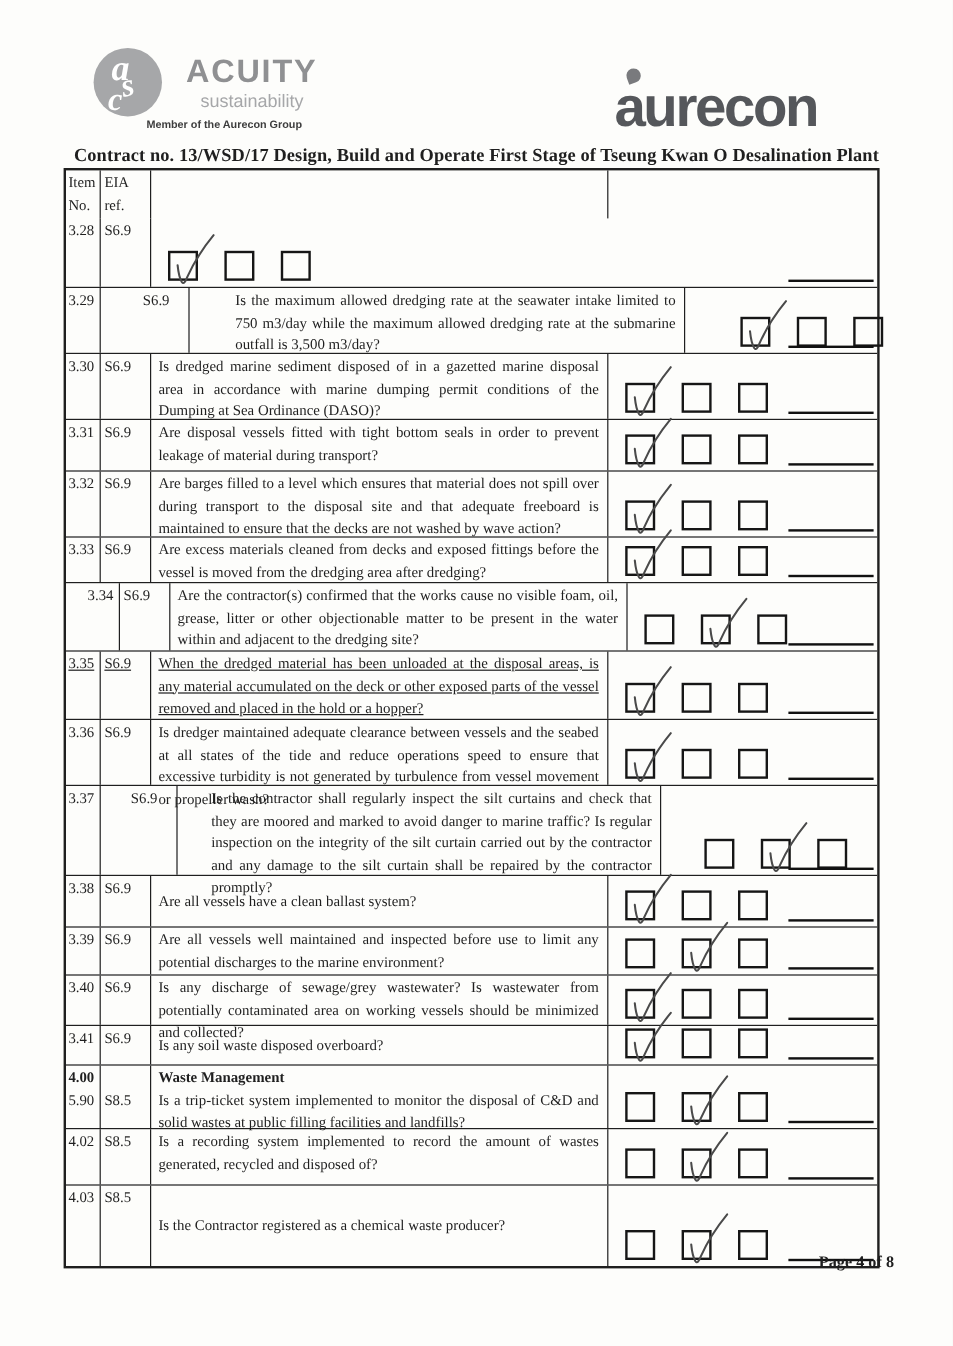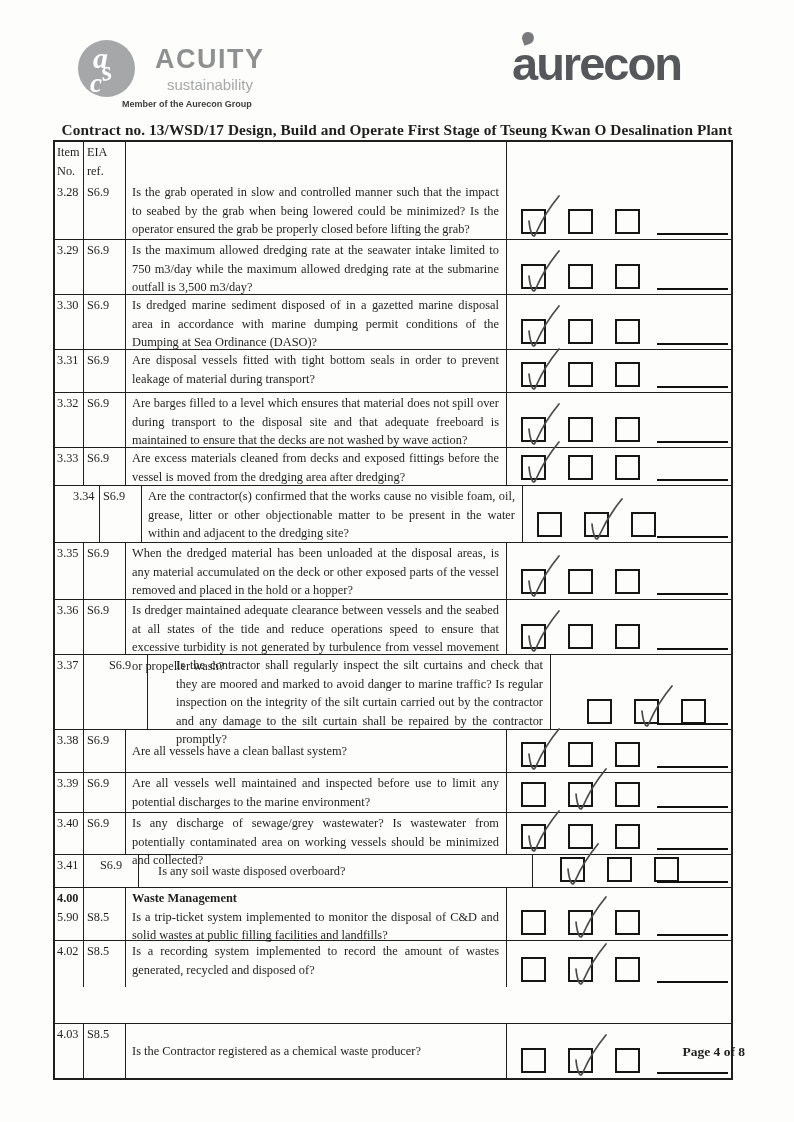--- a/index.html
+++ b/index.html
@@ -36,21 +36,21 @@
     letter-spacing:1.5px;color:var(--logo-gray);
   }
   .acuity-sub{
     position:absolute;left:105px;top:38px;
     font-family:"Liberation Sans",sans-serif;font-size:15px;color:var(--logo-gray-light);
   }
   .acuity-member{
     position:absolute;left:60px;top:61px;
     font-family:"Liberation Sans",sans-serif;font-size:9px;font-weight:bold;color:#3d3d3d;
   }
-  .aurecon{position:absolute;left:506px;top:28px;width:250px;height:70px;}
+  .aurecon{position:absolute;left:506px;top:53px;width:250px;height:70px;}
   .aurecon-word{
     font-family:"Liberation Sans",sans-serif;font-weight:bold;font-size:47px;
     letter-spacing:-2px;color:var(--aurecon-gray);position:absolute;left:6px;top:12px;line-height:1;
   }
   .aurecon-drop{
     position:absolute;left:16px;top:4px;width:12px;height:12px;background:#797a7d;
     border-radius:50% 50% 50% 0;transform:rotate(-20deg);
   }
 
   
@@ -120,99 +120,96 @@
       <div class="cell c-q"></div>
     </div>
     <div id="tbody">
         <div class="trow" style="height: 57px;">
           <div class="cell c-item">
             <div>3.28</div>
           </div>
           <div class="cell c-ref">
             <div>S6.9</div>
           </div>
-          <div class="cell c-q">
-            <div>Is the grab operated in slow and controlled manner such that the impact to seabed by the grab when being lowered could be minimized? Is the operator ensured the grab be properly closed before lifting the grab?</div>
+          <div class="cell c-ans">
+            <div class="cb cb-na checked">
+              <svg viewBox="0 0 45 48" xmlns="http://www.w3.org/2000/svg">
+                <path d="M11 30 Q12 40 14.5 44 Q16.5 47 19 40 Q27 22 41 5" fill="none" stroke="var(--tick)" stroke-width="1.7" stroke-linecap="round"></path>
+              </svg>
+            </div>
+            <div class="cb cb-yes"></div>
+            <div class="cb cb-no"></div>
+            <div class="rem"></div>
+          </div>
+        </div>
+        <div class="trow" style="height: 55px; gap: 32px;">
+          <div class="cell c-item">
+            <div>3.29</div>
+          </div>
+          <div class="cell c-ref">
+            <div>S6.9</div>
+          </div>
+          <div class="cell c-q">
+            <div>Is the maximum allowed dredging rate at the seawater intake limited to 750 m3/day while the maximum allowed dredging rate at the submarine outfall is 3,500 m3/day?</div>
           </div>
           <div class="cell c-ans">
             <div class="cb cb-na checked">
               <svg viewBox="0 0 45 48" xmlns="http://www.w3.org/2000/svg">
                 <path d="M11 30 Q12 40 14.5 44 Q16.5 47 19 40 Q27 22 41 5" fill="none" stroke="var(--tick)" stroke-width="1.7" stroke-linecap="round"></path>
               </svg>
             </div>
             <div class="cb cb-yes"></div>
             <div class="cb cb-no"></div>
             <div class="rem"></div>
           </div>
         </div>
         <div class="trow" style="height: 55px;">
           <div class="cell c-item">
-            <div>3.29</div>
-          </div>
-          <div class="cell c-ref">
-            <div>S6.9</div>
-          </div>
-          <div class="cell c-q">
-            <div>Is the maximum allowed dredging rate at the seawater intake limited to 750 m3/day while the maximum allowed dredging rate at the submarine outfall is 3,500 m3/day?</div>
+            <div>3.30</div>
+          </div>
+          <div class="cell c-ref">
+            <div>S6.9</div>
+          </div>
+          <div class="cell c-q">
+            <div>Is dredged marine sediment disposed of in a gazetted marine disposal area in accordance with marine dumping permit conditions of the Dumping at Sea Ordinance (DASO)?</div>
+          </div>
+          <div class="cell c-ans">
+            <div class="cb cb-na checked">
+              <svg viewBox="0 0 45 48" xmlns="http://www.w3.org/2000/svg">
+                <path d="M11 30 Q12 40 14.5 44 Q16.5 47 19 40 Q27 22 41 5" fill="none" stroke="var(--tick)" stroke-width="1.7" stroke-linecap="round"></path>
+              </svg>
+            </div>
+            <div class="cb cb-yes"></div>
+            <div class="cb cb-no"></div>
+            <div class="rem"></div>
+          </div>
+        </div>
+        <div class="trow" style="height: 43px;">
+          <div class="cell c-item">
+            <div>3.31</div>
+          </div>
+          <div class="cell c-ref">
+            <div>S6.9</div>
+          </div>
+          <div class="cell c-q">
+            <div>Are disposal vessels fitted with tight bottom seals in order to prevent leakage of material during transport?</div>
           </div>
           <div class="cell c-ans">
             <div class="cb cb-na checked">
               <svg viewBox="0 0 45 48" xmlns="http://www.w3.org/2000/svg">
                 <path d="M11 30 Q12 40 14.5 44 Q16.5 47 19 40 Q27 22 41 5" fill="none" stroke="var(--tick)" stroke-width="1.7" stroke-linecap="round"></path>
               </svg>
             </div>
             <div class="cb cb-yes"></div>
             <div class="cb cb-no"></div>
             <div class="rem"></div>
           </div>
         </div>
         <div class="trow" style="height: 55px;">
           <div class="cell c-item">
-            <div>3.30</div>
-          </div>
-          <div class="cell c-ref">
-            <div>S6.9</div>
-          </div>
-          <div class="cell c-q">
-            <div>Is dredged marine sediment disposed of in a gazetted marine disposal area in accordance with marine dumping permit conditions of the Dumping at Sea Ordinance (DASO)?</div>
-          </div>
-          <div class="cell c-ans">
-            <div class="cb cb-na checked">
-              <svg viewBox="0 0 45 48" xmlns="http://www.w3.org/2000/svg">
-                <path d="M11 30 Q12 40 14.5 44 Q16.5 47 19 40 Q27 22 41 5" fill="none" stroke="var(--tick)" stroke-width="1.7" stroke-linecap="round"></path>
-              </svg>
-            </div>
-            <div class="cb cb-yes"></div>
-            <div class="cb cb-no"></div>
-            <div class="rem"></div>
-          </div>
-        </div>
-        <div class="trow" style="height: 43px;">
-          <div class="cell c-item">
-            <div>3.31</div>
-          </div>
-          <div class="cell c-ref">
-            <div>S6.9</div>
-          </div>
-          <div class="cell c-q">
-            <div>Are disposal vessels fitted with tight bottom seals in order to prevent leakage of material during transport?</div>
-          </div>
-          <div class="cell c-ans">
-            <div class="cb cb-na checked">
-              <svg viewBox="0 0 45 48" xmlns="http://www.w3.org/2000/svg">
-                <path d="M11 30 Q12 40 14.5 44 Q16.5 47 19 40 Q27 22 41 5" fill="none" stroke="var(--tick)" stroke-width="1.7" stroke-linecap="round"></path>
-              </svg>
-            </div>
-            <div class="cb cb-yes"></div>
-            <div class="cb cb-no"></div>
-            <div class="rem"></div>
-          </div>
-        </div>
-        <div class="trow" style="height: 55px;">
-          <div class="cell c-item">
             <div>3.32</div>
           </div>
           <div class="cell c-ref">
             <div>S6.9</div>
           </div>
           <div class="cell c-q">
             <div>Are barges filled to a level which ensures that material does not spill over during transport to the disposal site and that adequate freeboard is maintained to ensure that the decks are not washed by wave action?</div>
           </div>
           <div class="cell c-ans">
             <div class="cb cb-na checked">
@@ -260,21 +257,21 @@
             <div class="cb cb-na"></div>
             <div class="cb cb-yes checked">
               <svg viewBox="0 0 45 48" xmlns="http://www.w3.org/2000/svg">
                 <path d="M11 30 Q12 40 14.5 44 Q16.5 47 19 40 Q27 22 41 5" fill="none" stroke="var(--tick)" stroke-width="1.7" stroke-linecap="round"></path>
               </svg>
             </div>
             <div class="cb cb-no"></div>
             <div class="rem"></div>
           </div>
         </div>
-        <div class="trow" style="height: 57px;">
+        <div class="trow" style="height: 57px; text-decoration: underline;">
           <div class="cell c-item">
             <div>3.35</div>
           </div>
           <div class="cell c-ref">
             <div>S6.9</div>
           </div>
           <div class="cell c-q">
             <div>When the dredged material has been unloaded at the disposal areas, is any material accumulated on the deck or other exposed parts of the vessel removed and placed in the hold or a hopper?</div>
           </div>
           <div class="cell c-ans">
@@ -386,21 +383,21 @@
             <div class="cb cb-na checked">
               <svg viewBox="0 0 45 48" xmlns="http://www.w3.org/2000/svg">
                 <path d="M11 30 Q12 40 14.5 44 Q16.5 47 19 40 Q27 22 41 5" fill="none" stroke="var(--tick)" stroke-width="1.7" stroke-linecap="round"></path>
               </svg>
             </div>
             <div class="cb cb-yes"></div>
             <div class="cb cb-no"></div>
             <div class="rem"></div>
           </div>
         </div>
-        <div class="trow" style="height: 33px; gap: 13px;">
+        <div class="trow" style="height: 33px;">
           <div class="cell c-item">
             <div>3.41</div>
           </div>
           <div class="cell c-ref">
             <div>S6.9</div>
           </div>
           <div class="cell c-q vmid">
             <div>Is any soil waste disposed overboard?</div>
           </div>
           <div class="cell c-ans">
@@ -452,21 +449,21 @@
             <div class="cb cb-na"></div>
             <div class="cb cb-yes checked">
               <svg viewBox="0 0 45 48" xmlns="http://www.w3.org/2000/svg">
                 <path d="M11 30 Q12 40 14.5 44 Q16.5 47 19 40 Q27 22 41 5" fill="none" stroke="var(--tick)" stroke-width="1.7" stroke-linecap="round"></path>
               </svg>
             </div>
             <div class="cb cb-no"></div>
             <div class="rem"></div>
           </div>
         </div>
-        <div class="trow" style="height: 55px; margin-top: 36px;">
+        <div class="trow" style="height: 68px;">
           <div class="cell c-item">
             <div>4.03</div>
           </div>
           <div class="cell c-ref">
             <div>S8.5</div>
           </div>
           <div class="cell c-q vmid">
             <div>Is the Contractor registered as a chemical waste producer?</div>
           </div>
           <div class="cell c-ans">

